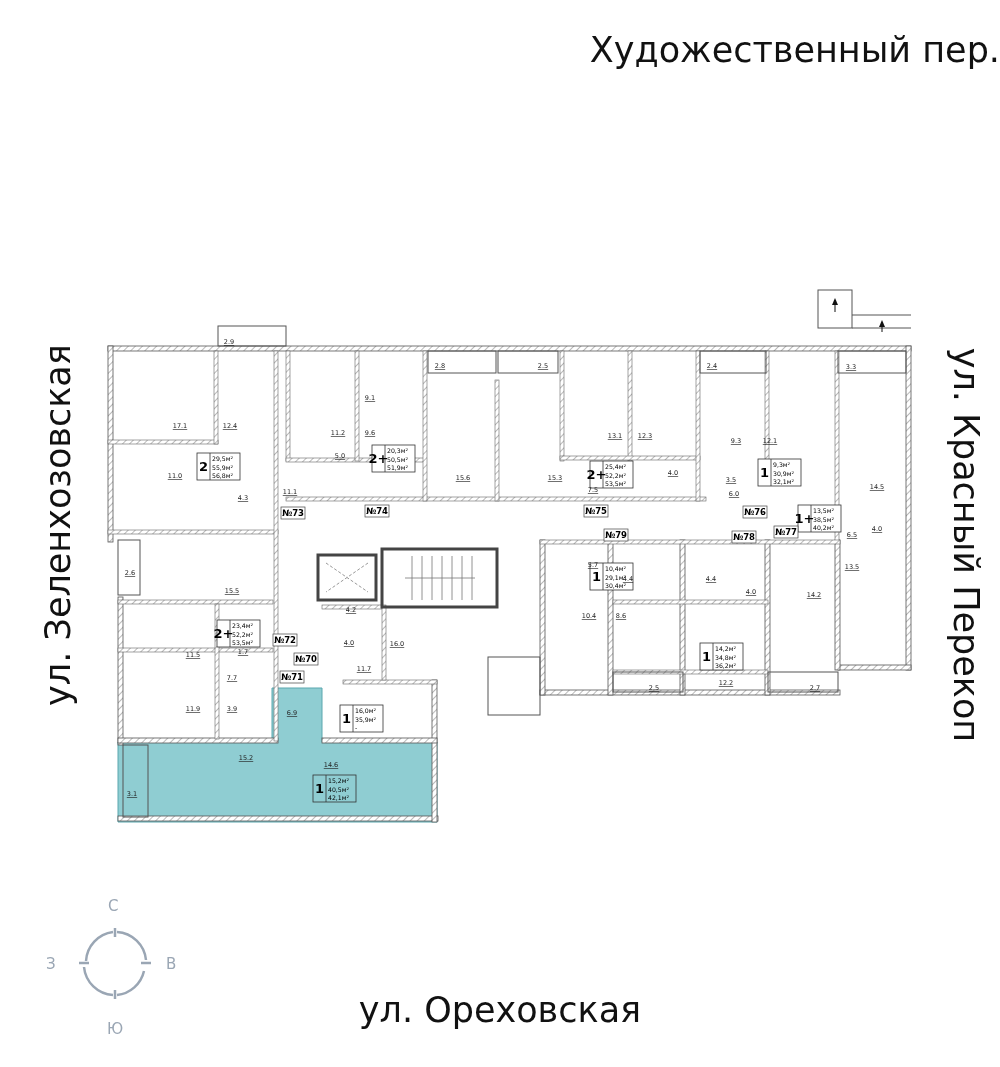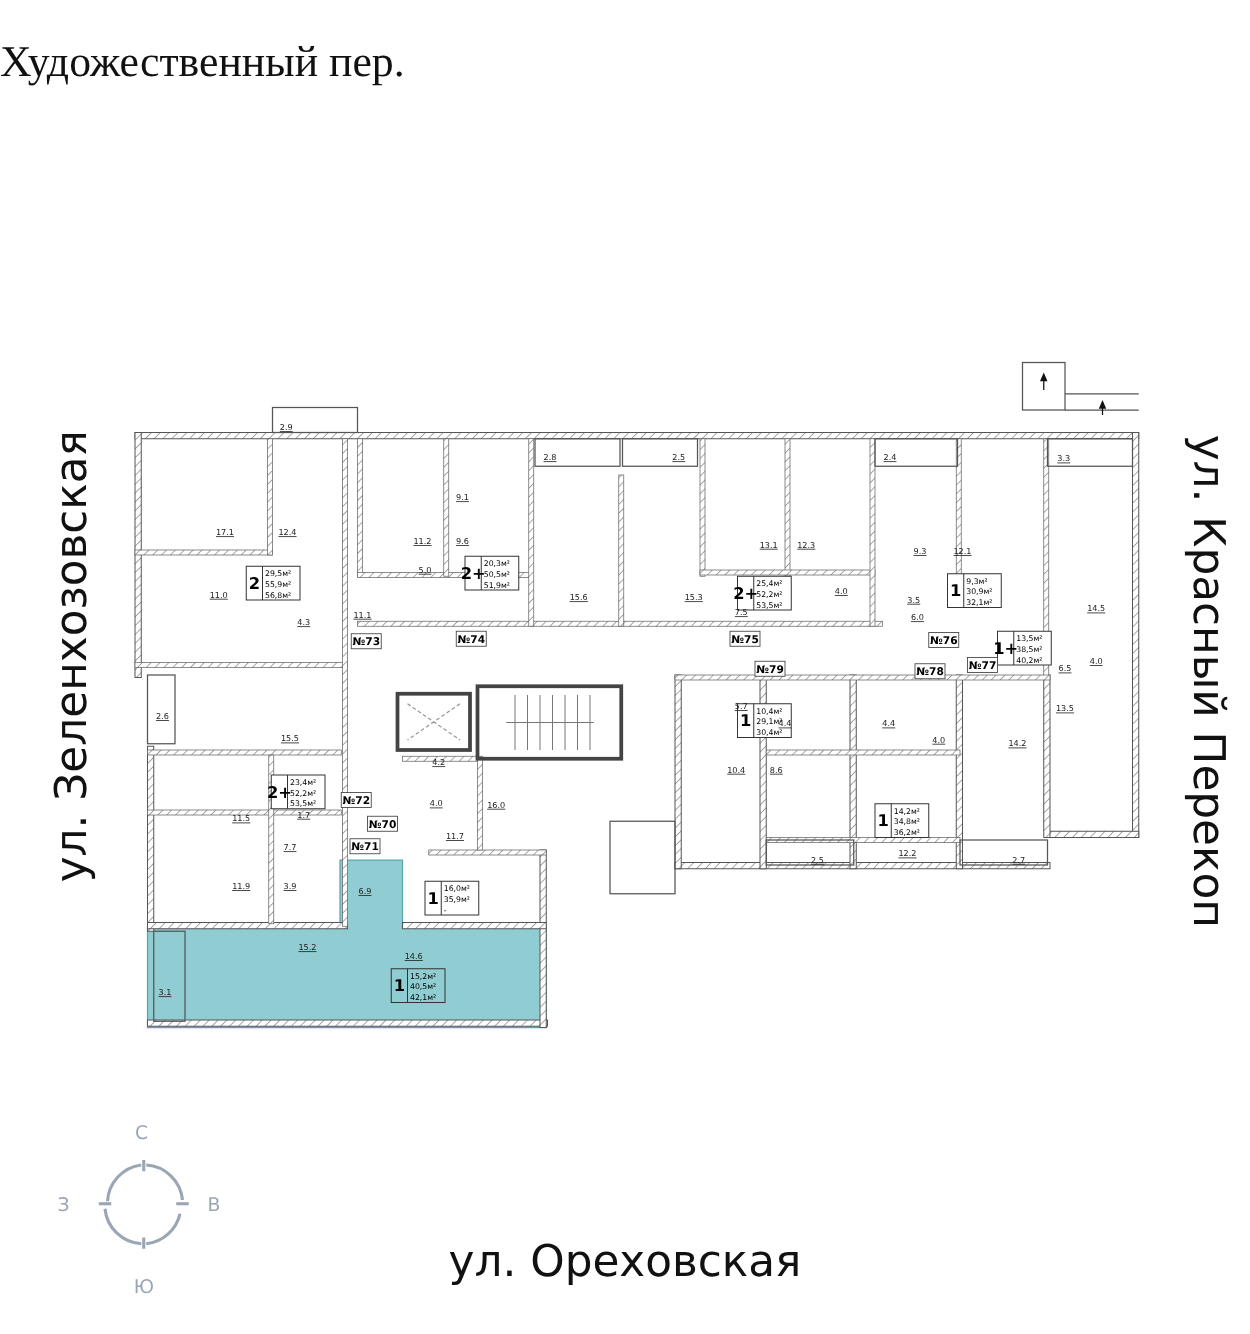--- a/index.html
+++ b/index.html
@@ -1,19 +1,19 @@
 <!DOCTYPE html>
 <html><head>
 <meta charset="utf-8">
 <style>
   html, body { margin: 0; padding: 0; background: #ffffff; }
   body { width: 1000px; height: 1067px; position: relative; overflow: hidden;
          font-family: "DejaVu Sans", sans-serif; color: #111; }
   .street { position: absolute; font-family: "DejaVu Sans", sans-serif; color: #111; white-space: nowrap; }
-  #street-top { left: 0; width: 1000px; top: 30px; text-align: left; font-size: 35px; font-family: Liberation Serif, serif; }
+  #street-top { left: 0; width: 1000px; top: 30px; text-align: right; font-size: 35px; }
   #street-bottom { left: 0; width: 1000px; top: 990px; text-align: center; font-size: 35px; }
   #street-left { left: 58px; top: 525px; font-size: 35px; transform: translate(-50%, -50%) rotate(-90deg); }
   #street-right { left: 966px; top: 545px; font-size: 35px; transform: translate(-50%, -50%) rotate(90deg); }
   #plan { position: absolute; left: 0; top: 0; }
   .compass-label { position: absolute; font-family: "DejaVu Sans", sans-serif; font-size: 15px; color: #9aa6b4; }
 </style>
 </head>
 <body>
 
 <div class="street" id="street-top">Художественный пер.</div>

